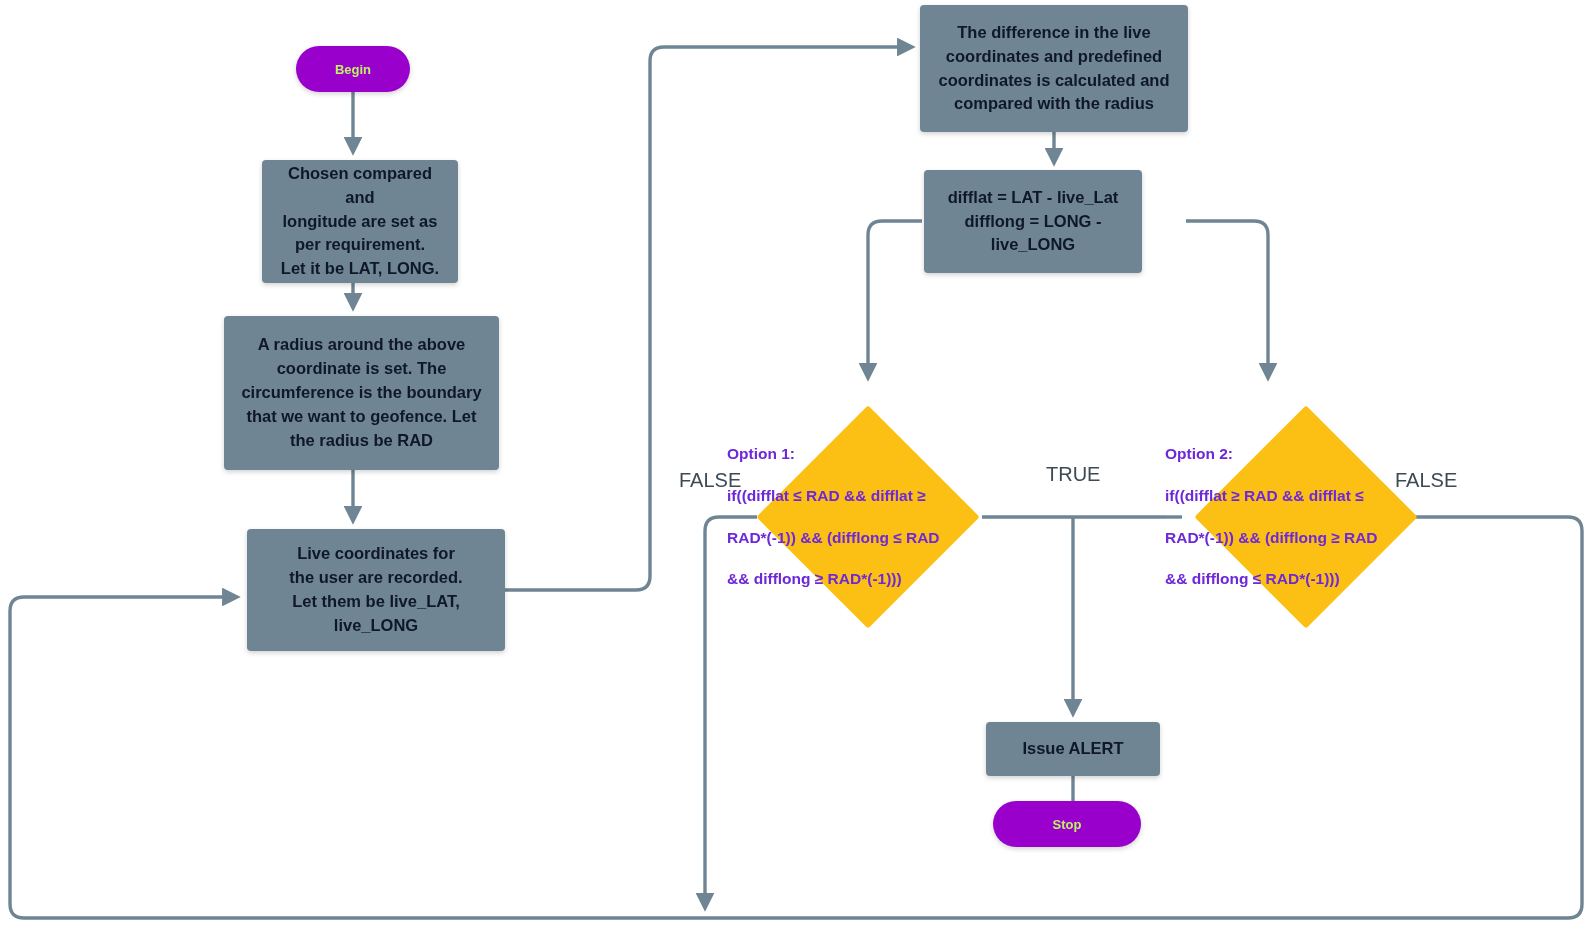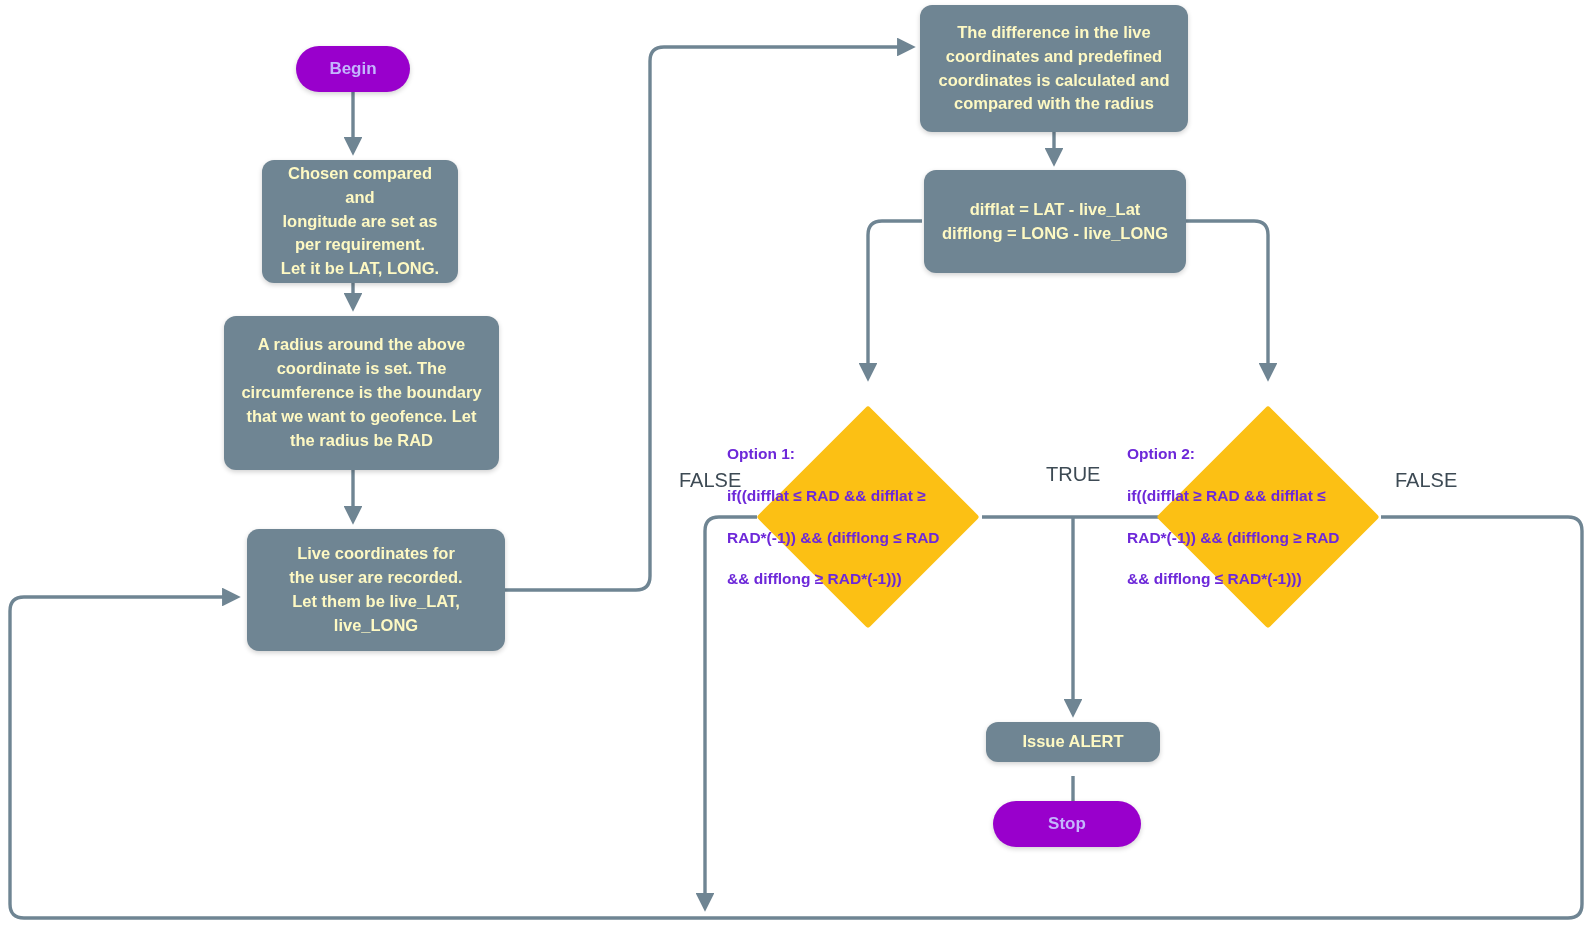--- a/index.html
+++ b/index.html
@@ -27,34 +27,34 @@
   .node {
     position: absolute;
     display: flex;
     align-items: center;
     justify-content: center;
     text-align: center;
     box-sizing: border-box;
   }
   .proc {
     background: #6f8593;
-    color: #fef9c3;
-    border-radius: 12px;
+    color: #0f172a;
+    border-radius: 4px;
     font-weight: bold;
     font-size: 16.5px;
     line-height: 1.45;
     padding: 6px 10px;
     box-shadow: 0 2px 5px rgba(0,0,0,0.18);
   }
   .terminal {
     background: #9900cc;
-    color: #c4b5fd;
+    color: #bef264;
     border-radius: 999px;
     font-weight: bold;
-    font-size: 17px;
+    font-size: 13px;
     box-shadow: 0 2px 5px rgba(0,0,0,0.18);
   }
   .decision-wrap {
     position: absolute;
   }
   .decision-shape {
     position: absolute;
     left: 0; top: 0;
     width: 100%; height: 100%;
     background: #fcc014;
@@ -158,48 +158,48 @@
 
   <div class="node proc" style="left:920px; top:5px; width:268px; height:127px;">
     <div>
       <span class="txtline">The difference in the live</span>
       <span class="txtline">coordinates and predefined</span>
       <span class="txtline">coordinates is calculated and</span>
       <span class="txtline">compared with the radius</span>
     </div>
   </div>
 
-  <div class="node proc" style="left:924px; top:170px; width:262px; height:103px;">
+  <div class="node proc" style="left:924px; top:170px; width:218px; height:103px;">
     <div>
       <span class="txtline">difflat = LAT - live_Lat</span>
       <span class="txtline">difflong = LONG - live_LONG</span>
     </div>
   </div>
 
   <div class="decision-wrap" style="left:789px; top:438px; width:158px; height:158px;">
     <div class="decision-shape"></div>
     <div class="decision-text" style="left:-62px; width:282px;">
       <span class="txtline">Option 1:</span>
       <span class="txtline">if((difflat ≤ RAD &amp;&amp; difflat ≥</span>
       <span class="txtline">RAD*(-1)) &amp;&amp; (difflong ≤ RAD</span>
       <span class="txtline">&amp;&amp; difflong ≥ RAD*(-1)))</span>
     </div>
   </div>
 
-  <div class="decision-wrap" style="left:1189px; top:438px; width:158px; height:158px;">
+  <div class="decision-wrap" style="left:1227px; top:438px; width:158px; height:158px;">
     <div class="decision-shape"></div>
     <div class="decision-text" style="left:-62px; width:282px;">
       <span class="txtline">Option 2:</span>
       <span class="txtline">if((difflat ≥ RAD &amp;&amp; difflat ≤</span>
       <span class="txtline">RAD*(-1)) &amp;&amp; (difflong ≥ RAD</span>
       <span class="txtline">&amp;&amp; difflong ≤ RAD*(-1)))</span>
     </div>
   </div>
 
-  <div class="node proc" style="left:986px; top:722px; width:174px; height:40px;">
+  <div class="node proc" style="left:986px; top:722px; width:174px; height:54px;">
     <div>
       <span class="txtline">Issue ALERT</span>
     </div>
   </div>
 
   <div class="node terminal" style="left:993px; top:801px; width:148px; height:46px;">
     <span>Stop</span>
   </div>
 
   <div class="edge-label" style="left:679px; top:469px;">FALSE</div>

